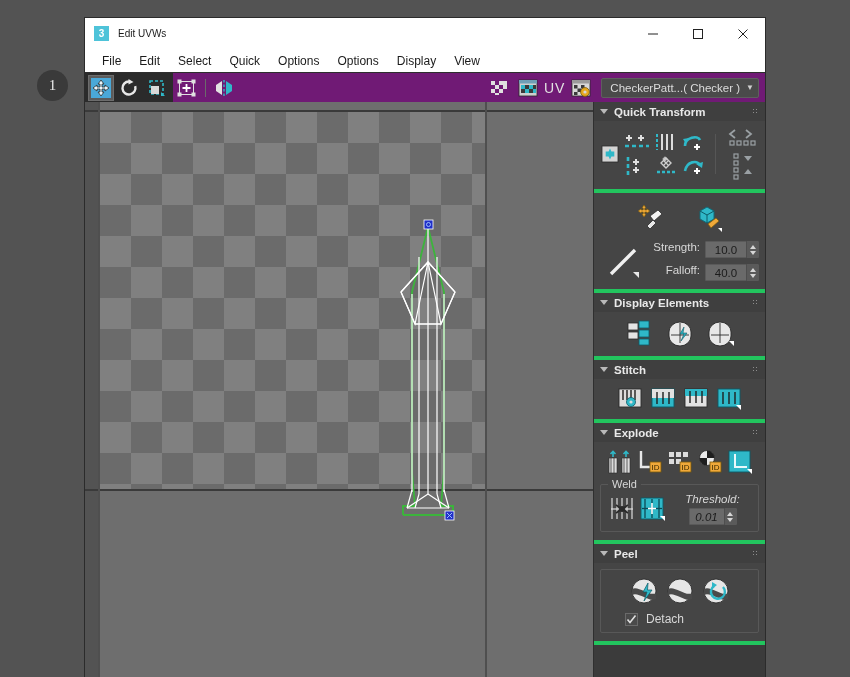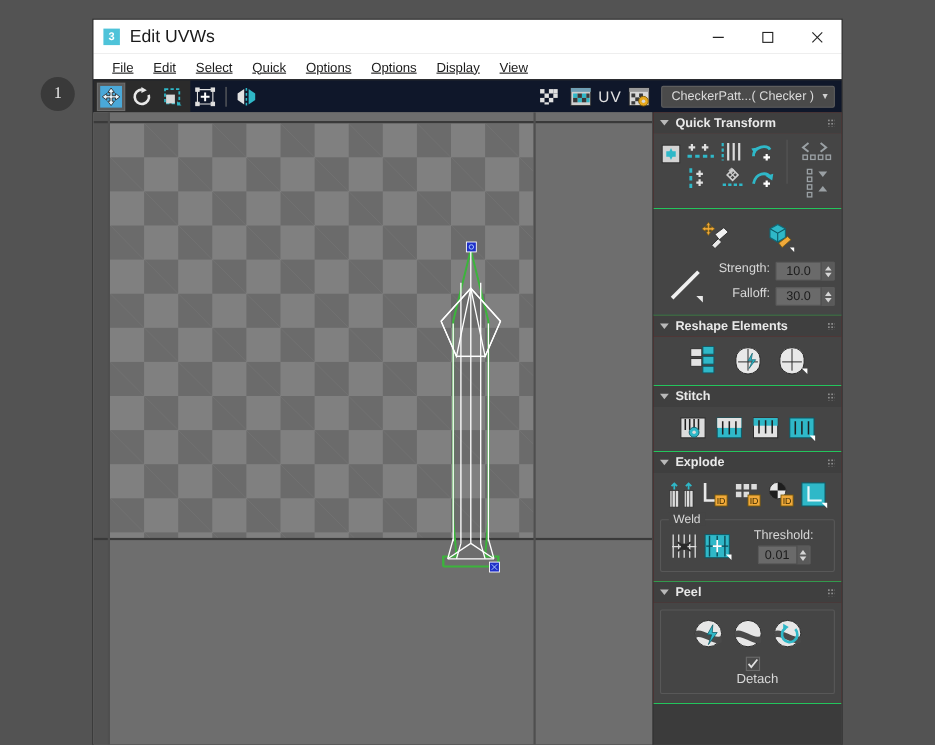--- a/index.html
+++ b/index.html
@@ -29,40 +29,40 @@
   .titlebar {
     height: 31px; background: #ffffff; display: flex; align-items: center;
     position: relative;
   }
   .titlebar .app-icon {
     width: 15px; height: 15px; margin-left: 9px; margin-right: 9px;
     background: #4ec3d9; color: #ffffff; font-size: 10px; font-weight: bold;
     display: flex; align-items: center; justify-content: center;
     font-family: "Liberation Sans", sans-serif;
   }
-  .titlebar .title { font-size: 16px; color: #1a1a1a; }
+  .titlebar .title { font-size: 10px; color: #1a1a1a; }
   .win-btns { position: absolute; right: 0; top: 0; height: 31px; display: flex; }
   .win-btn {
     width: 45px; height: 31px; display: flex; align-items: center; justify-content: center;
     color: #333; font-size: 12px;
   }
   .win-btn svg { display: block; }
 
   
   .menubar {
     height: 23px; background: #ffffff; display: flex; align-items: center;
     padding-left: 8px; gap: 0px;
   }
   .menu-item {
-    font-size: 12px; color: #1b1b1b; padding: 2px 9px; white-space: nowrap; text-decoration: underline;
+    font-size: 12px; color: #1b1b1b; padding: 2px 9px; white-space: nowrap;
   }
 
   
   .toolbar {
-    height: 30px; background: #0f172a; display: flex; align-items: center;
+    height: 30px; background: #701a75; display: flex; align-items: center;
     border-top: 1px solid #2e2e2e;
     position: relative;
   }
   .tool-group { display: flex; align-items: center; height: 30px; }
   .tool-group.dark { background: #2b2b2b; height: 30px; padding: 0 2px; }
   .tbtn {
     width: 26px; height: 26px; margin: 0 1px;
     display: flex; align-items: center; justify-content: center;
     position: relative;
   }
@@ -105,38 +105,38 @@
     position: absolute; top: 0; width: 2px; height: 575px; background: #4f4f4f;
   }
   .uvsvg { position: absolute; left: 0; top: 0; width: 508px; height: 575px; }
 
   
   .panel {
     width: 172px; height: 575px; background: #3b3b3b;
     overflow: hidden;
     border-left: 1px solid #2f2f2f;
   }
-  .rollout { border-bottom: 1px solid #22c55e; background: #7f1d1d; }
+  .rollout { border-bottom: 4px solid #22c55e; background: #f9a8d4; }
   .rollout-head {
     height: 19px; background: #3f3f3f; display: flex; align-items: center;
     padding: 0 6px; position: relative;
   }
   .rollout-head .arrow {
     width: 0; height: 0; border-left: 4px solid transparent; border-right: 4px solid transparent;
     border-top: 5px solid #b9b9b9; margin-right: 6px;
   }
   .rollout-title { color: #e9e9e9; font-size: 11.5px; font-weight: bold; }
   .grip {
     position: absolute; right: 6px; top: 6px; width: 7px; height: 7px;
     background-image: radial-gradient(#8d8d8d 40%, transparent 41%);
     background-size: 3px 3px;
   }
   .rollout-body { padding: 6px 6px 8px 6px; background: #454545; }
 
-  .icon-row { display: flex; align-items: flex-start; gap: 3px; }
+  .icon-row { display: flex; align-items: center; gap: 3px; }
   .ibtn { width: 28px; height: 28px; display: flex; align-items: center; justify-content: center; position: relative; }
   .ibtn.sq { width: 26px; height: 26px; }
   .vsep { width: 1px; height: 40px; background: #565656; margin: 0 6px; }
 
   .field-row { display: flex; align-items: flex-start; justify-content: flex-end; margin-top: 6px; }
   .field-label { color: #d8d8d8; font-size: 11.5px; margin-right: 5px; }
   .spinner {
     display: flex; align-items: center; height: 17px;
     background: #6a6a6a; border: 1px solid #5a5a5a; border-radius: 1px;
   }
@@ -159,21 +159,21 @@
   .groupbox {
     border: 1px solid #585858; border-radius: 2px; margin-top: 8px;
     padding: 8px 6px 6px 6px; position: relative;
   }
   .groupbox > .gb-title {
     position: absolute; top: -7px; left: 7px; background: #454545;
     padding: 0 4px; color: #d8d8d8; font-size: 11px;
   }
   .gb-inner { display: flex; align-items: center; }
 
-  .checkrow { display: flex; align-items: center; margin-top: 6px; padding-left: 18px; flex-direction: column; }
+  .checkrow { display: flex; align-items: center; margin-top: 6px; padding-left: 18px; }
   .checkbox {
     width: 13px; height: 13px; background: #4a4a4a; border: 1px solid #6a6a6a;
     display: flex; align-items: center; justify-content: center; margin-right: 8px;
   }
   .checkbox svg { display: block; }
   .checklabel { color: #d8d8d8; font-size: 12px; }
 
   .peel-frame { border: 1px solid #585858; border-radius: 2px; padding: 6px; }
 </style>
 </head>
@@ -511,36 +511,36 @@
                     <span class="val">10.0</span>
                     <span class="spin-arrows">
                         <i class="up"></i>
                         <i class="dn"></i>
                       </span>
                   </div>
                 </div>
                 <div class="field-row">
                   <span class="field-label">Falloff:</span>
                   <div class="spinner">
-                    <span class="val">30.0</span>
+                    <span class="val">40.0</span>
                     <span class="spin-arrows">
                         <i class="up"></i>
                         <i class="dn"></i>
                       </span>
                   </div>
                 </div>
               </div>
             </div>
           </div>
         </div>
 
         <div class="rollout">
           <div class="rollout-head">
             <span class="arrow"></span>
-            <span class="rollout-title">Reshape Elements</span>
+            <span class="rollout-title">Display Elements</span>
             <span class="grip"></span>
           </div>
           <div class="rollout-body">
             <div class="icon-row" style="justify-content:center;gap:8px;">
               <div class="ibtn" style="width:32px;height:30px">
                 <svg width="30" height="28" viewBox="0 0 30 28">
                   <rect x="3" y="4" width="10" height="7" fill="#e4e4e4" stroke="#2a2a2a" stroke-width="0.8"></rect>
                   <rect x="3" y="13" width="10" height="7" fill="#e4e4e4" stroke="#2a2a2a" stroke-width="0.8"></rect>
                   <rect x="14" y="2" width="10" height="7" fill="#2fb8c8" stroke="#0d5a66" stroke-width="0.8"></rect>
                   <rect x="14" y="11" width="10" height="7" fill="#2fb8c8" stroke="#0d5a66" stroke-width="0.8"></rect>
@@ -690,21 +690,21 @@
                   <svg width="28" height="28" viewBox="0 0 28 28">
                     <rect x="3" y="3" width="22" height="21" fill="#2fb8c8" stroke="#0d5a66" stroke-width="0.9"></rect>
                     <g stroke="#0d4a56" stroke-width="1.3" fill="none">
                       <path d="M7 4 L7 23 M14 4 L14 23 M21 4 L21 23"></path>
                       <path d="M4 13.5 L24 13.5"></path>
                     </g>
                     <path d="M14 8 L14 19 M10 13.5 L18 13.5" stroke="#ffffff" stroke-width="1.6"></path>
                     <path d="M22 21 L27 21 L27 26 Z" fill="#ffffff"></path>
                   </svg>
                 </div>
-                <div style="flex:1;margin-left:6px;">
+                <div style="flex:1;margin-left:6px;font-style:italic;">
                   <div style="color:#d8d8d8;font-size:11.5px;text-align:center;">Threshold:</div>
                   <div style="display:flex;justify-content:center;margin-top:3px;">
                     <div class="spinner">
                       <span class="val" style="width:34px">0.01</span>
                       <span class="spin-arrows">
                           <i class="up"></i>
                           <i class="dn"></i>
                         </span>
                     </div>
                   </div>

